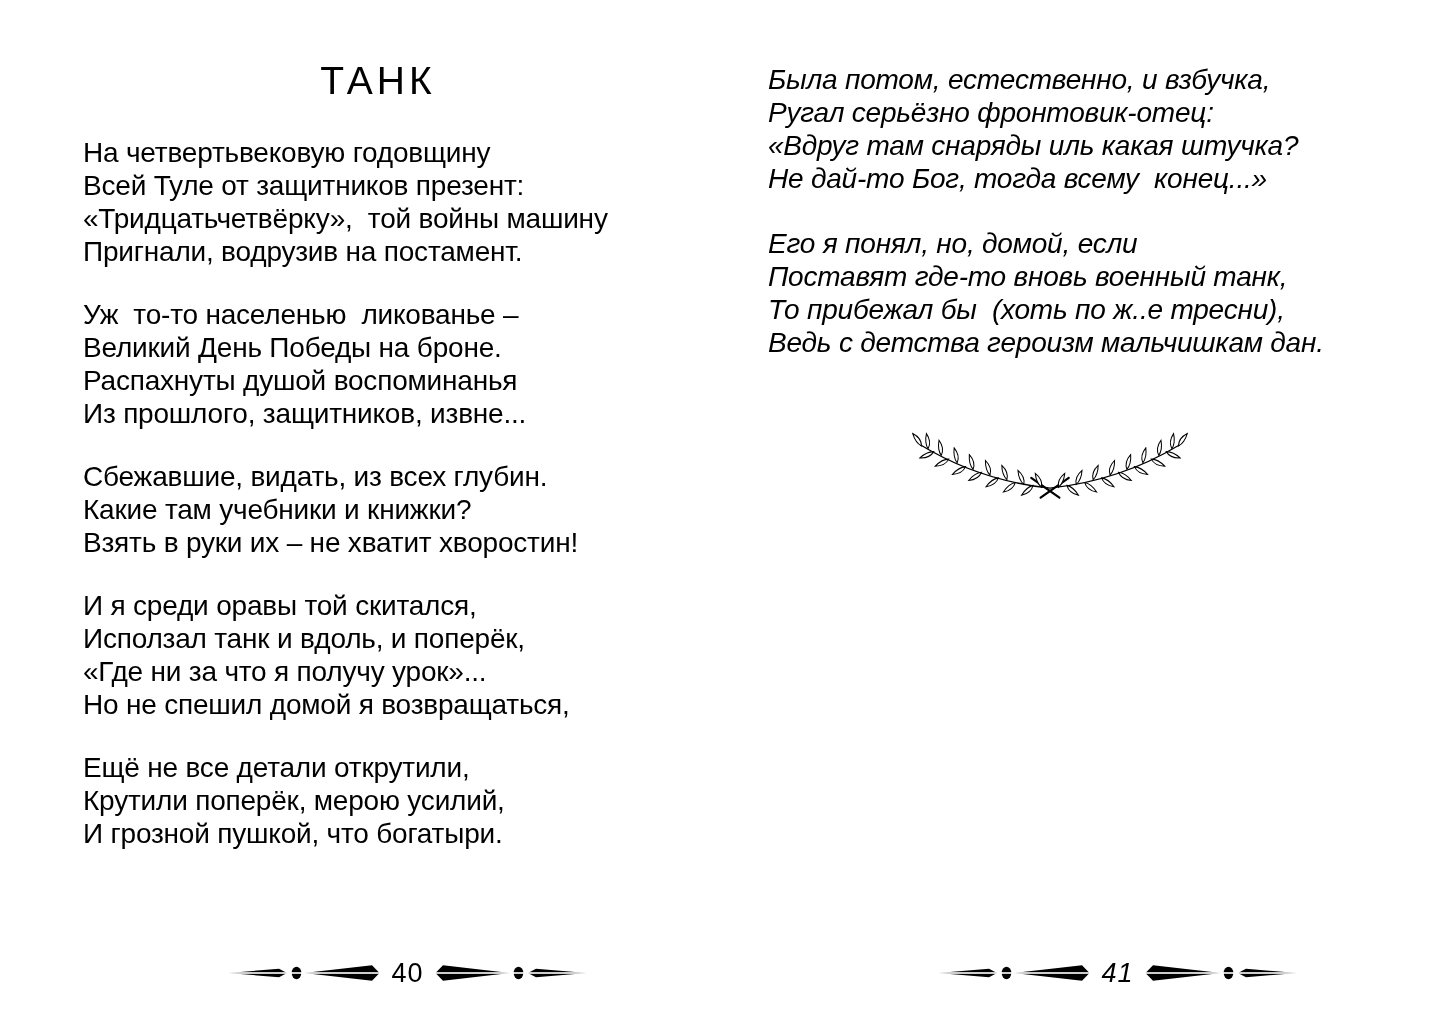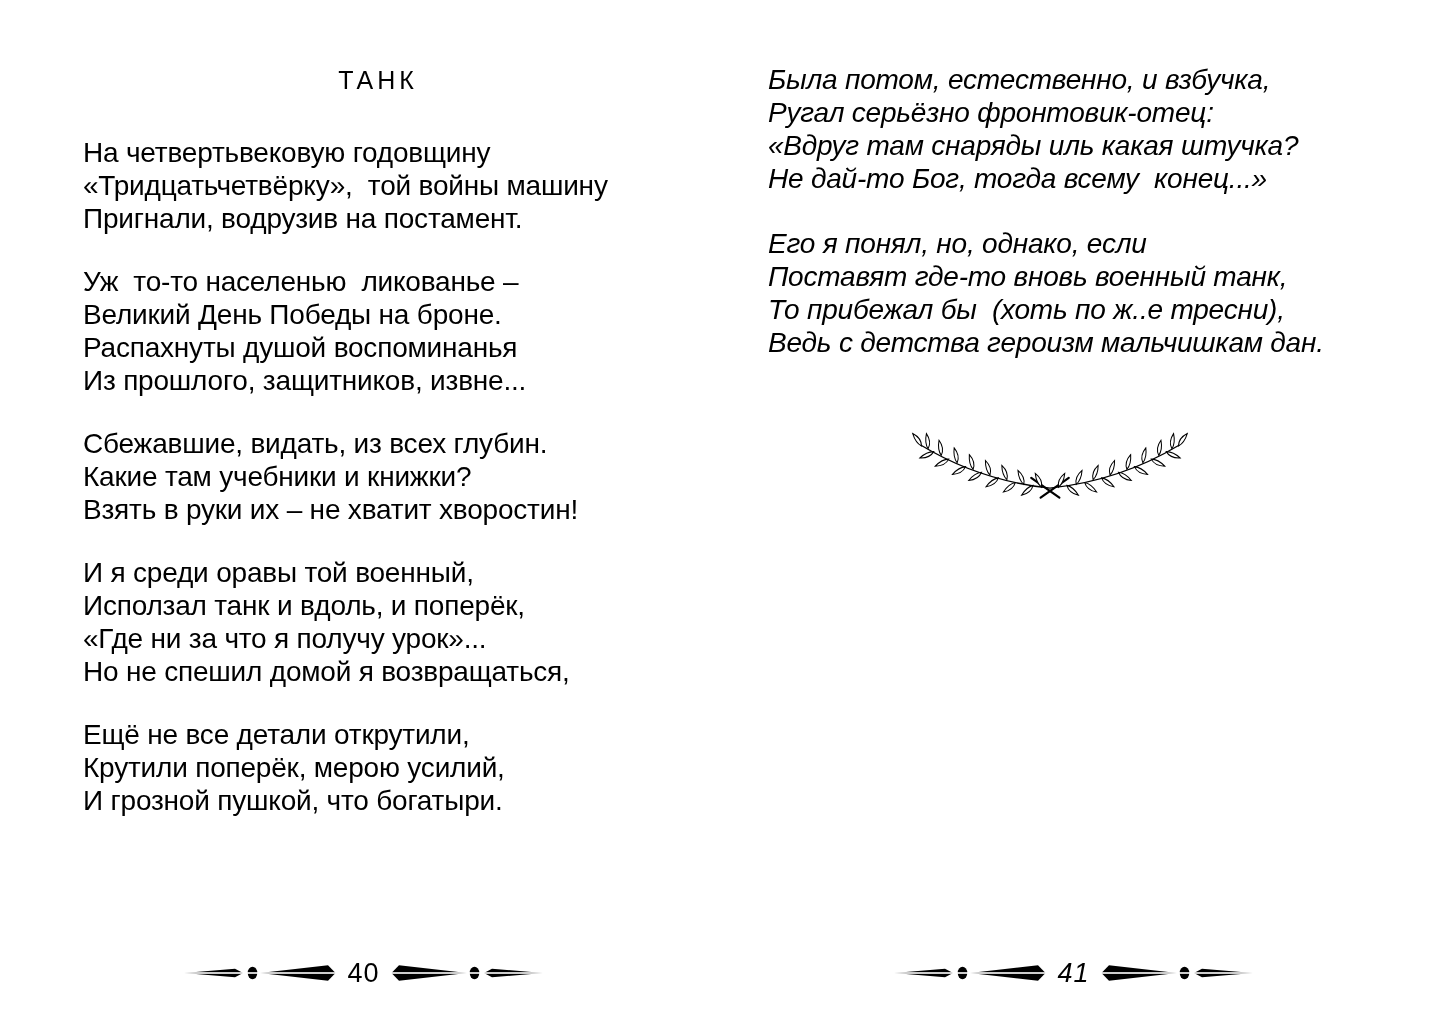--- a/index.html
+++ b/index.html
@@ -12,21 +12,21 @@
     overflow: hidden;
   }
   .page { position: absolute; top: 0; width: 727px; height: 1029px; }
   .page-left  { left: 0; }
   .page-right { left: 710px; font-style: italic; }
 
   .textblock-left  { margin: 64px 0 0 83px; width: 600px; }
   .textblock-right { margin: 63px 0 0 58px; width: 650px; }
 
   .poem-title {
-    font-size: 25px; font-weight: 400;
+    font-size: 39px; font-weight: 400;
     letter-spacing: 4px;
     text-align: center;
     width: 590px;
     margin: 0 0 39px 0;
     line-height: 33px;
   }
   .stanza { margin: 0 0 30px 0; }
   .page-right .stanza { margin-bottom: 32px; }
   .line {
     font-size: 28px;
@@ -42,20 +42,21 @@
   }
 
   .footer {
     position: absolute;
     top: 953px; left: 0;
     width: 727px; height: 40px;
     display: flex;
     align-items: center;
     justify-content: center;
     gap: 10px;
+    padding-left: 44px;
   }
   .page-number {
     font-size: 27px;
     line-height: 40px;
     letter-spacing: 1px;
   }
   .spear-svg { display: block; }
   .mirror { transform: scaleX(-1); }
 
   .defs-svg { position: absolute; width: 0; height: 0; }
@@ -96,39 +97,40 @@
 </svg>
 
 <div class="book">
 
   <div class="page page-left">
     <div class="textblock-left">
       <h1 class="poem-title">ТАНК</h1>
 
       <div class="stanza">
         <div class="line">На четвертьвековую годовщину</div>
+        <div class="line">Всей Туле от защитников презент:</div>
         <div class="line">«Тридцатьчетвёрку»,  той войны машину</div>
         <div class="line">Пригнали, водрузив на постамент.</div>
       </div>
 
       <div class="stanza">
         <div class="line">Уж  то-то населенью  ликованье –</div>
         <div class="line">Великий День Победы на броне.</div>
         <div class="line">Распахнуты душой воспоминанья</div>
         <div class="line">Из прошлого, защитников, извне...</div>
       </div>
 
       <div class="stanza">
         <div class="line">Сбежавшие, видать, из всех глубин.</div>
         <div class="line">Какие там учебники и книжки?</div>
         <div class="line">Взять в руки их – не хватит хворостин!</div>
       </div>
 
       <div class="stanza">
-        <div class="line">И я среди оравы той военный,</div>
+        <div class="line">И я среди оравы той скитался,</div>
         <div class="line">Исползал танк и вдоль, и поперёк,</div>
         <div class="line">«Где ни за что я получу урок»...</div>
         <div class="line">Но не спешил домой я возвращаться,</div>
       </div>
 
       <div class="stanza">
         <div class="line">Ещё не все детали открутили,</div>
         <div class="line">Крутили поперёк, мерою усилий,</div>
         <div class="line">И грозной пушкой, что богатыри.</div>
       </div>
@@ -148,21 +150,21 @@
   <div class="page page-right">
     <div class="textblock-right">
       <div class="stanza">
         <div class="line">Была потом, естественно, и взбучка,</div>
         <div class="line">Ругал серьёзно фронтовик-отец:</div>
         <div class="line">«Вдруг там снаряды иль какая штучка?</div>
         <div class="line">Не дай-то Бог, тогда всему  конец...»</div>
       </div>
 
       <div class="stanza">
-        <div class="line">Его я понял, но, однако, если</div>
+        <div class="line">Его я понял, но, домой, если</div>
         <div class="line">Поставят где-то вновь военный танк,</div>
         <div class="line">То прибежал бы  (хоть по ж..е тресни),</div>
         <div class="line">Ведь с детства героизм мальчишкам дан.</div>
       </div>
     </div>
 
     <div class="laurel">
       <svg width="300" height="85" viewBox="0 0 320 90">
         <path d="M150 76 L180 55" stroke="#000" stroke-width="2.4" stroke-linecap="round"></path>
         <path d="M170 76 L140 55" stroke="#000" stroke-width="2.4" stroke-linecap="round"></path>

